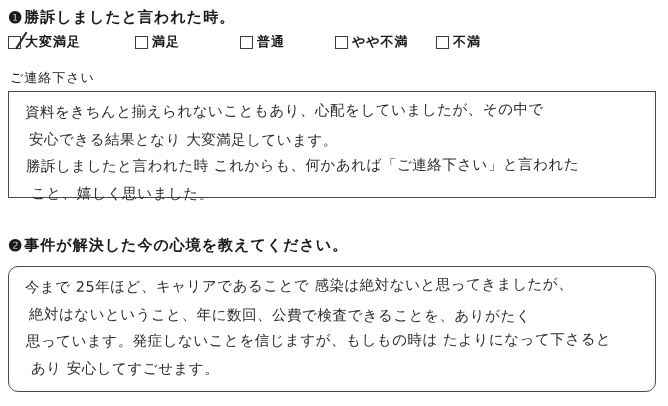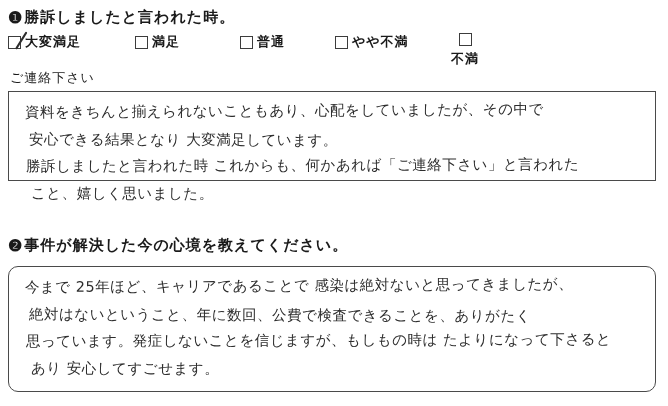--- a/index.html
+++ b/index.html
@@ -23,21 +23,21 @@
   .bullet{font-size:16px;line-height:1;}
   .checkbox-row{
     position:absolute;top:33px;left:0;width:668px;height:22px;
   }
   .option{
     position:absolute;top:0;
     display:flex;align-items:center;gap:4px;
     font-size:13px;font-weight:bold;letter-spacing:1px;
     cursor:default;white-space:nowrap;
   }
-  .opt-0{left:8px;} .opt-1{left:135px;} .opt-2{left:240px;} .opt-3{left:335px;justify-content:flex-end;} .opt-4{left:451px;flex-direction:column;}
+  .opt-0{left:8px;} .opt-1{left:135px;} .opt-2{left:240px;} .opt-3{left:335px;justify-content:flex-end;} .opt-4{left:436px;}
   .box{
     position:relative;
     width:13px;height:13px;
     border:1.5px solid #3c3c3c;
     box-sizing:border-box;
     background:#fff;
     flex:0 0 auto;
   }
   .option .tick{display:none;}
   .option.checked .tick{
@@ -53,21 +53,21 @@
     position:absolute;left:10px;top:69px;
     font-size:13px;letter-spacing:1px;
   }
   .answer-box{
     position:absolute;left:8px;
     width:648px;
     border:1.5px solid #4a4a4a;
     box-sizing:border-box;
     background:#fff;
   }
-  .box-1{top:91px;height:90px;}
+  .box-1{top:91px;height:107px;}
   .box-2{top:266px;height:126px;border-radius:10px;}
   .hand-lines{padding:7px 10px 0 16px;}
   .hand{
     font-family:"DejaVu Sans","Liberation Sans",sans-serif;
     font-size:14.5px;
     color:#2d2d2d;
     letter-spacing:0.5px;
     line-height:27px;
     white-space:nowrap;
     transform:rotate(-0.35deg);

